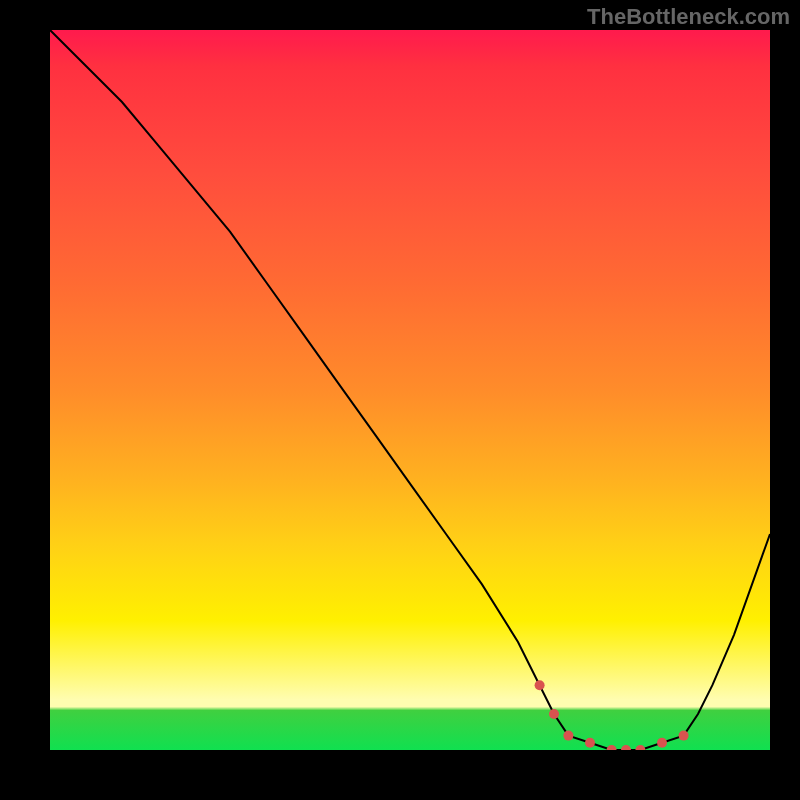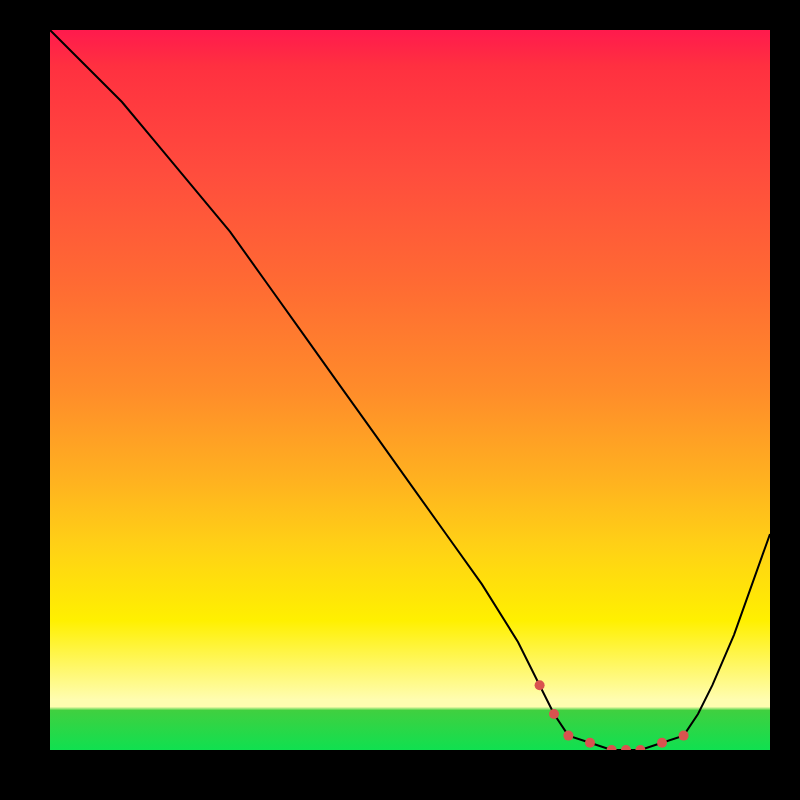--- a/index.html
+++ b/index.html
@@ -61,20 +61,21 @@
     left: 0;
     top: 0;
     width: 100%;
     height: 100%;
   }
 </style>
 </head>
 <body>
 <div class="container">
 
+  <div class="attribution">TheBottleneck.com</div>
 
   <div class="plot-area">
     <div class="gradient-bg"></div>
     <svg class="curve" viewBox="0 0 720 720" preserveAspectRatio="none">
       <path id="curve-path" fill="none" stroke="#000" stroke-width="2" d="M0.0 0.0 L36.0 36.0 L72.0 72.0 L108.0 115.2 L144.0 158.4 L180.0 201.6 L216.0 252.0 L252.0 302.4 L288.0 352.8 L324.0 403.2 L360.0 453.6 L396.0 504.0 L432.0 554.4 L468.0 612.0 L489.6 655.2 L504.0 684.0 L518.4 705.6 L540.0 712.8 L561.6 720.0 L576.0 720.0 L590.4 720.0 L612.0 712.8 L633.6 705.6 L648.0 684.0 L662.4 655.2 L684.0 604.8 L720.0 504.0"></path>
       <g id="markers">
           <circle cx="489.6" cy="655.2" r="5" fill="#d9534f"></circle>
           <circle cx="504.0" cy="684.0" r="5" fill="#d9534f"></circle>
           <circle cx="518.4" cy="705.6" r="5" fill="#d9534f"></circle>
           <circle cx="540.0" cy="712.8" r="5" fill="#d9534f"></circle>

